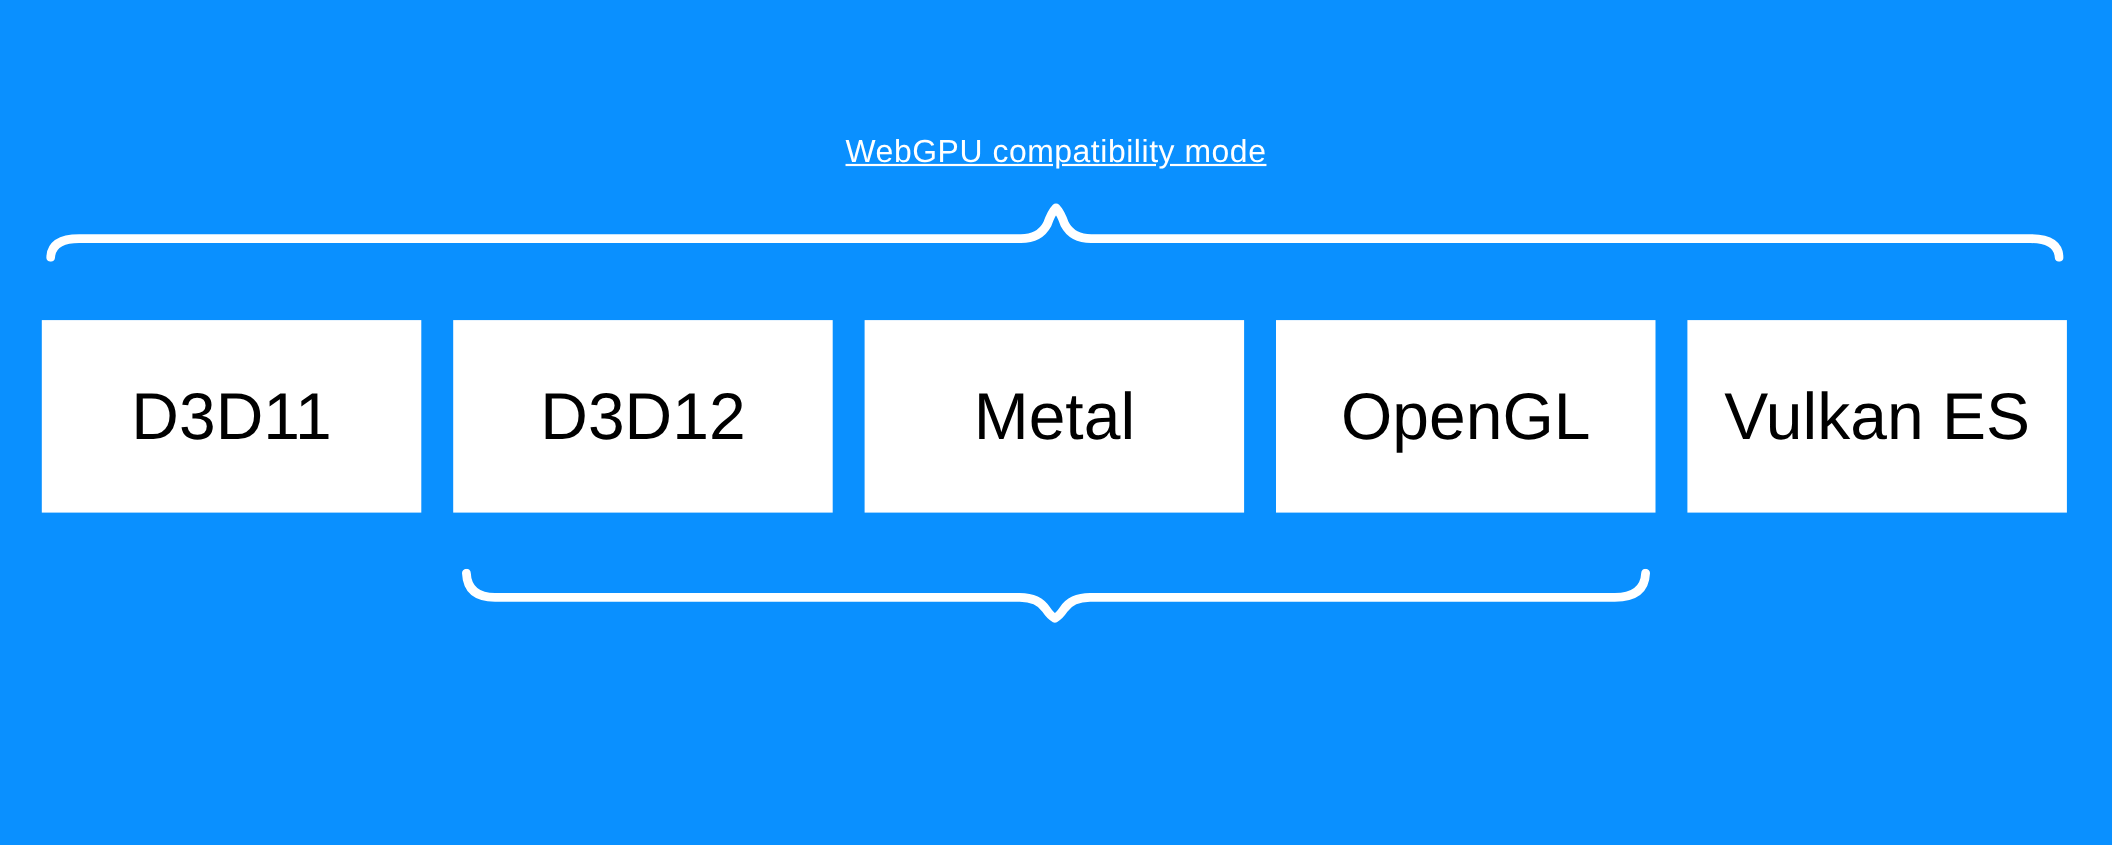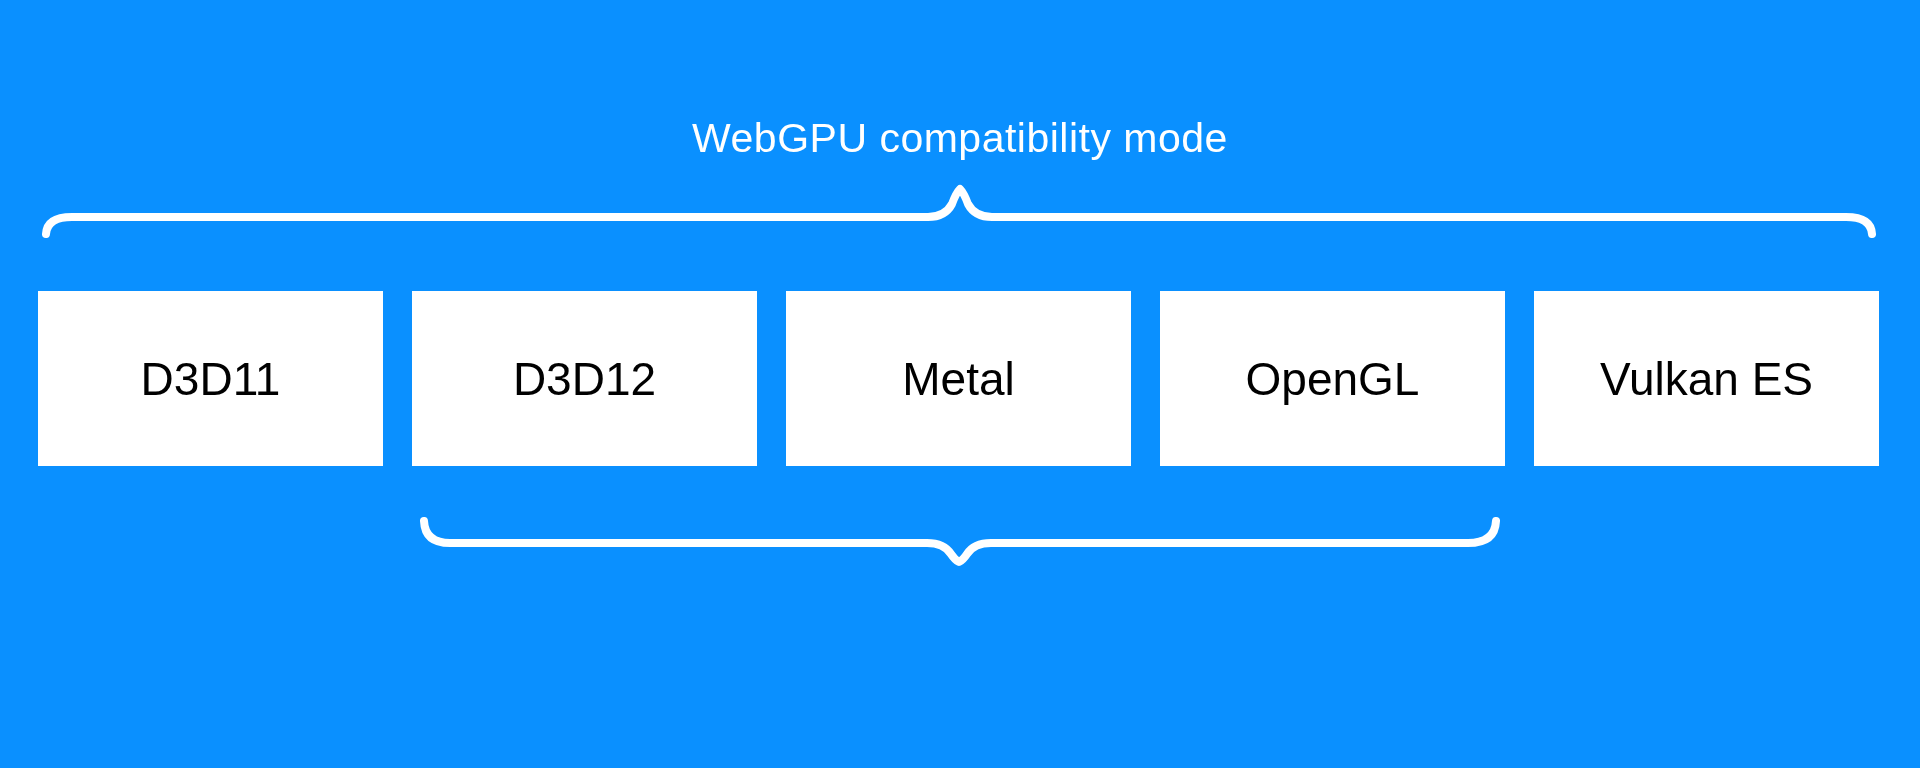--- a/index.html
+++ b/index.html
@@ -18,24 +18,25 @@
     background: var(--background);
     overflow: hidden;
     font-family: "Liberation Sans", sans-serif;
   }
   .brace-label {
     position: absolute;
     left: 0;
     width: 100%;
     text-align: center;
     color: var(--label-text);
-    font-size: 41px;
+    font-size: 29px;
     line-height: 56px;
     font-weight: 400;
     letter-spacing: 0.5px;
+    text-decoration: underline;
   }
   .top-label { top: 110px; }
   .bottom-label { top: 578px; }
   svg.brace { position: absolute; display: block; }
   .top-brace { left: 42px; top: 184px; width: 1834px; height: 54px; }
   .bottom-brace { left: 420px; top: 517px; width: 1080px; height: 52px; }
   svg.brace path {
     stroke: var(--brace);
     stroke-width: 8;
     fill: none;
@@ -52,21 +53,21 @@
   .api-box {
     width: 345px;
     height: 175px;
     background: var(--box-fill);
     display: flex;
     align-items: center;
     justify-content: center;
   }
   .api-box-label {
     color: var(--box-text);
-    font-size: 46px;
+    font-size: 60px;
     font-weight: 400;
     white-space: nowrap;
   }
 </style>
 </head>
 <body>
 
 <div class="canvas">
 
   <div class="brace-label top-label">WebGPU compatibility mode</div>

